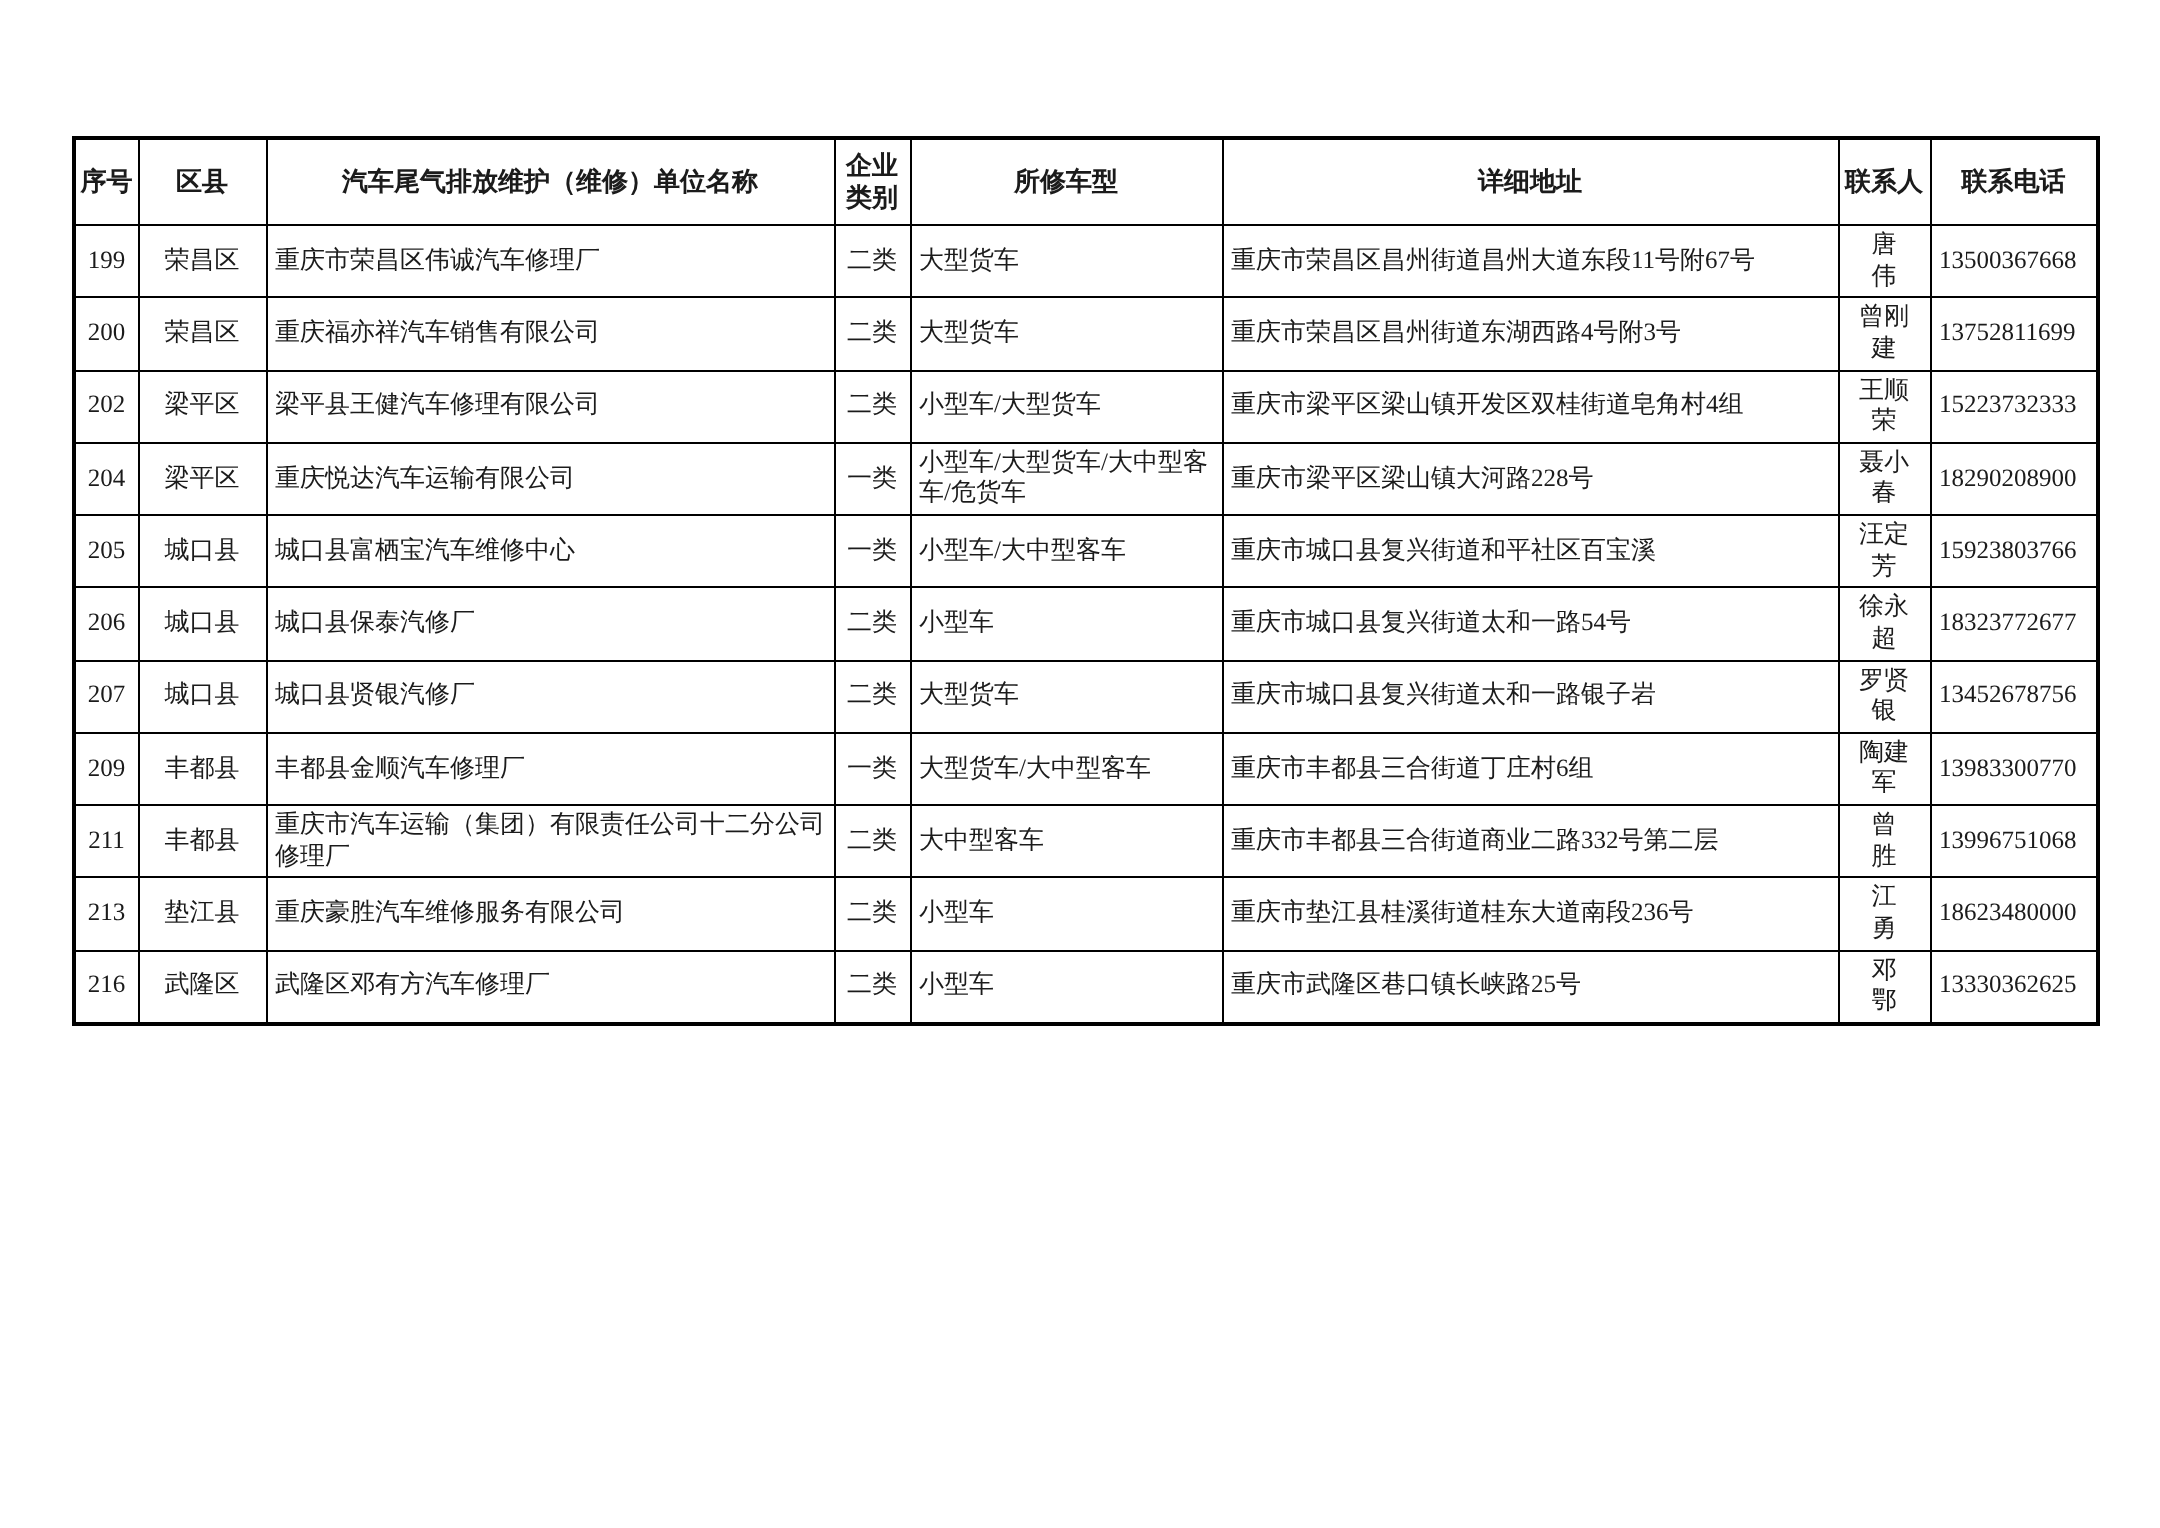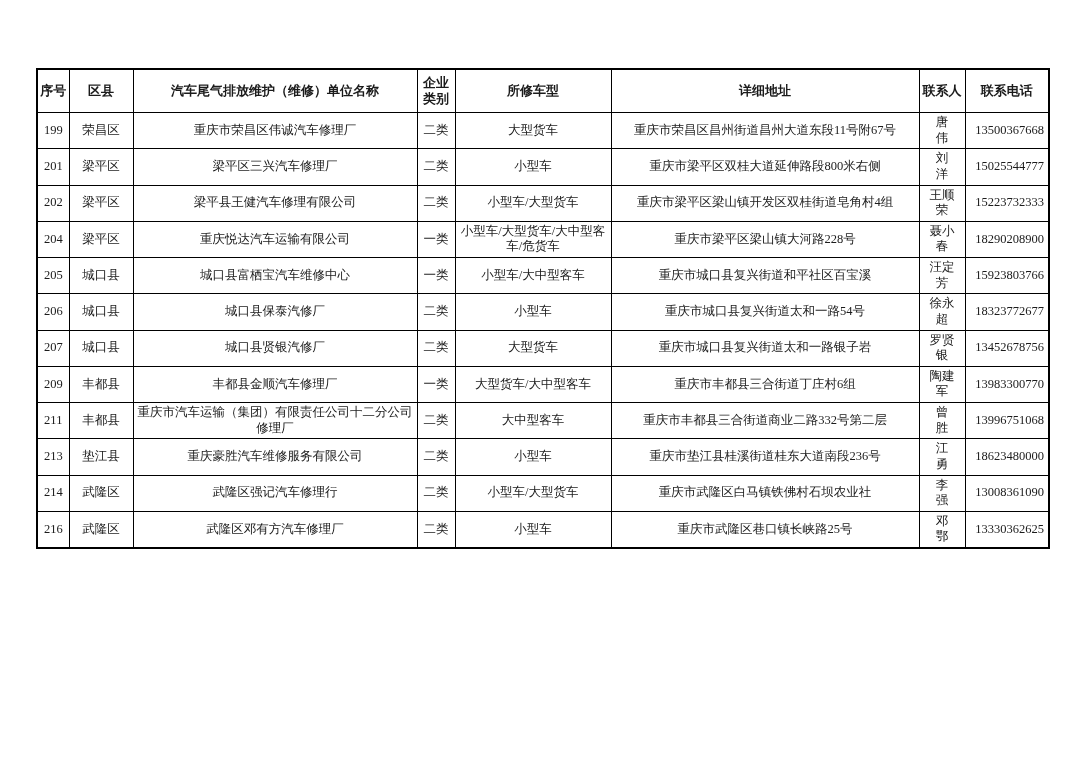--- a/index.html
+++ b/index.html
@@ -21,22 +21,22 @@
     vertical-align:middle;
     overflow:hidden;
     word-break:break-all;
   }
   th{
     font-weight:bold;font-size:13px;height:38px;text-align:center;
     padding:2px 2px;
   }
   td{height:27px;}
   .c-center{text-align:center;}
-  .c-left{text-align:center;}
-  .phone div{text-align:right;}
+  .c-left{text-align:left;}
+  .phone div{text-align:left;}
 </style>
 </head>
 <body>
 
 <div class="sheet">
   <table class="list">
     <colgroup>
       <col style="width:32px">
       <col style="width:64px">
       <col style="width:284px">
@@ -65,29 +65,29 @@
           <td class="c-left">重庆市荣昌区伟诚汽车修理厂</td>
           <td class="c-center">二类</td>
           <td class="c-left">大型货车</td>
           <td class="c-left">重庆市荣昌区昌州街道昌州大道东段11号附67号</td>
           <td class="c-center">唐　伟</td>
           <td class="c-center phone">
             <div>13500367668</div>
           </td>
         </tr>
         <tr>
-          <td class="c-center">201</td>
-          <td class="c-center">梁平区</td>
-          <td class="c-left">梁平区三兴汽车修理厂</td>
+          <td class="c-center">200</td>
+          <td class="c-center">荣昌区</td>
+          <td class="c-left">重庆福亦祥汽车销售有限公司</td>
           <td class="c-center">二类</td>
-          <td class="c-left">小型车</td>
-          <td class="c-left">重庆市梁平区双桂大道延伸路段800米右侧</td>
-          <td class="c-center">刘　洋</td>
+          <td class="c-left">大型货车</td>
+          <td class="c-left">重庆市荣昌区昌州街道东湖西路4号附3号</td>
+          <td class="c-center">曾刚建</td>
           <td class="c-center phone">
-            <div>15025544777</div>
+            <div>13752811699</div>
           </td>
         </tr>
         <tr>
           <td class="c-center">202</td>
           <td class="c-center">梁平区</td>
           <td class="c-left">梁平县王健汽车修理有限公司</td>
           <td class="c-center">二类</td>
           <td class="c-left">小型车/大型货车</td>
           <td class="c-left">重庆市梁平区梁山镇开发区双桂街道皂角村4组</td>
           <td class="c-center">王顺荣</td>
@@ -173,32 +173,20 @@
           <td class="c-left">重庆豪胜汽车维修服务有限公司</td>
           <td class="c-center">二类</td>
           <td class="c-left">小型车</td>
           <td class="c-left">重庆市垫江县桂溪街道桂东大道南段236号</td>
           <td class="c-center">江　勇</td>
           <td class="c-center phone">
             <div>18623480000</div>
           </td>
         </tr>
         <tr>
-          <td class="c-center">214</td>
-          <td class="c-center">武隆区</td>
-          <td class="c-left">武隆区强记汽车修理行</td>
-          <td class="c-center">二类</td>
-          <td class="c-left">小型车/大型货车</td>
-          <td class="c-left">重庆市武隆区白马镇铁佛村石坝农业社</td>
-          <td class="c-center">李　强</td>
-          <td class="c-center phone">
-            <div>13008361090</div>
-          </td>
-        </tr>
-        <tr>
           <td class="c-center">216</td>
           <td class="c-center">武隆区</td>
           <td class="c-left">武隆区邓有方汽车修理厂</td>
           <td class="c-center">二类</td>
           <td class="c-left">小型车</td>
           <td class="c-left">重庆市武隆区巷口镇长峡路25号</td>
           <td class="c-center">邓　鄂</td>
           <td class="c-center phone">
             <div>13330362625</div>
           </td>

